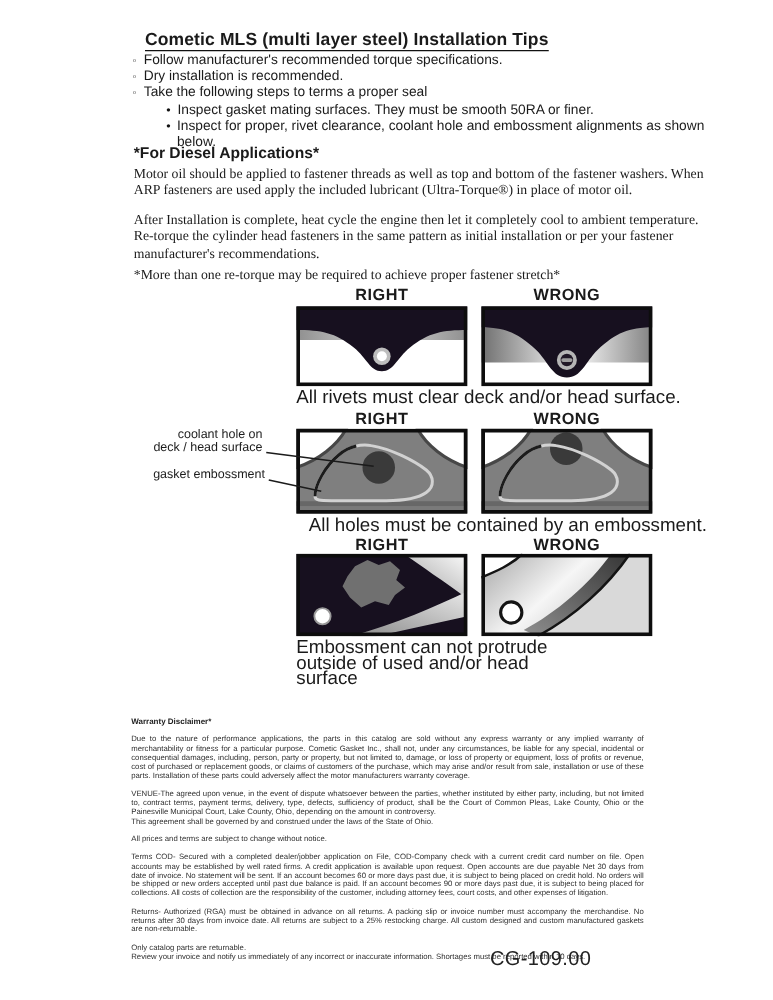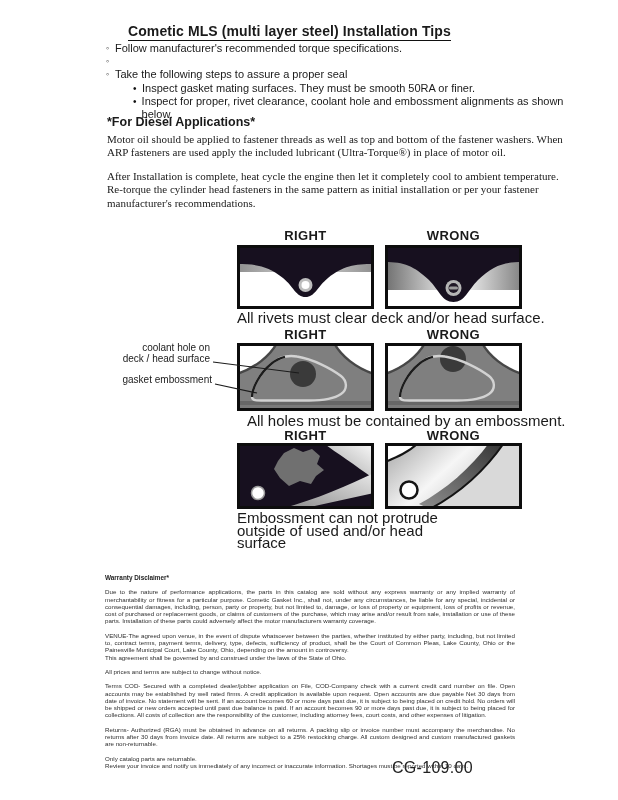--- a/index.html
+++ b/index.html
@@ -1,19 +1,19 @@
 <!DOCTYPE html>
 <html><head>
 <meta charset="utf-8">
 <style>
   * { margin:0; padding:0; box-sizing:border-box; }
   html,body { width:618px; height:800px; background:#ffffff; font-family:"Liberation Sans", sans-serif; color:#1a1a1a; }
   .page { position:relative; width:618px; height:800px; background:#ffffff; overflow:hidden; }
 
-  .title { position:absolute; left:128px; top:23px; font-size:14px; font-weight:bold; letter-spacing:.1px; border-bottom:1.6px solid #111; padding-bottom:1px; }
+  .title { position:absolute; left:116px; top:23px; font-size:14px; font-weight:bold; letter-spacing:.1px; border-bottom:1.6px solid #111; padding-bottom:1px; }
 
   .tips { position:absolute; left:106px; top:42px; font-size:11px; line-height:13.2px; width:470px; }
   .b-line { display:flex; }
   .b-marker { width:9px; font-size:9px; line-height:13.2px; color:#333; }
   .sub { margin-left:27px; }
   .sub .b-marker { font-size:10px; color:#111; }
 
   .diesel-head { position:absolute; left:107px; top:115px; font-size:12.5px; font-weight:bold; }
   .para { position:absolute; left:107px; width:462px; font-size:11px; line-height:13.4px;font-family:Liberation Serif, serif; }
   .p1 { top:133px; }
@@ -42,38 +42,40 @@
 
   <div class="title">Cometic MLS (multi layer steel) Installation Tips</div>
 
   <div class="tips">
     <div class="b-line">
         <span class="b-marker">◦</span>
         <span>Follow manufacturer's recommended torque specifications.</span>
       </div>
     <div class="b-line">
         <span class="b-marker">◦</span>
+        <span>Dry installation is recommended.</span>
       </div>
     <div class="b-line">
         <span class="b-marker">◦</span>
-        <span>Take the following steps to assure a proper seal</span>
+        <span>Take the following steps to terms a proper seal</span>
       </div>
     <div class="b-line sub">
         <span class="b-marker">•</span>
         <span>Inspect gasket mating surfaces.  They must be smooth 50RA or finer.</span>
       </div>
     <div class="b-line sub">
         <span class="b-marker">•</span>
         <span>Inspect for proper, rivet clearance, coolant hole and embossment alignments as shown below.</span>
       </div>
   </div>
 
   <div class="diesel-head">*For Diesel Applications*</div>
   <div class="para p1">Motor oil should be applied to fastener threads as well as top and bottom of the fastener washers. When ARP fasteners are used apply the included lubricant (Ultra-Torque®) in place of motor oil.</div>
   <div class="para p2">After Installation is complete, heat cycle the engine then let it completely cool to ambient temperature. Re-torque the cylinder head fasteners in the same pattern as initial installation or per your fastener manufacturer's recommendations.</div>
+  <div class="para note">*More than one re-torque may be required to achieve proper fastener stretch*</div>
 
   <div class="dg-head" style="left:237px; top:228px;">RIGHT</div>
   <div class="dg-head" style="left:385px; top:228px;">WRONG</div>
 
   <div class="dg-box" style="left:237px; top:245px;">
     <svg width="137" height="64" viewBox="0 0 137 64">
       <defs>
         <linearGradient id="g1" x1="0" y1="0" x2="1" y2="0">
           <stop offset="0" stop-color="#8f8f8f"></stop>
             <stop offset="0.5" stop-color="#d8d8d8"></stop>

